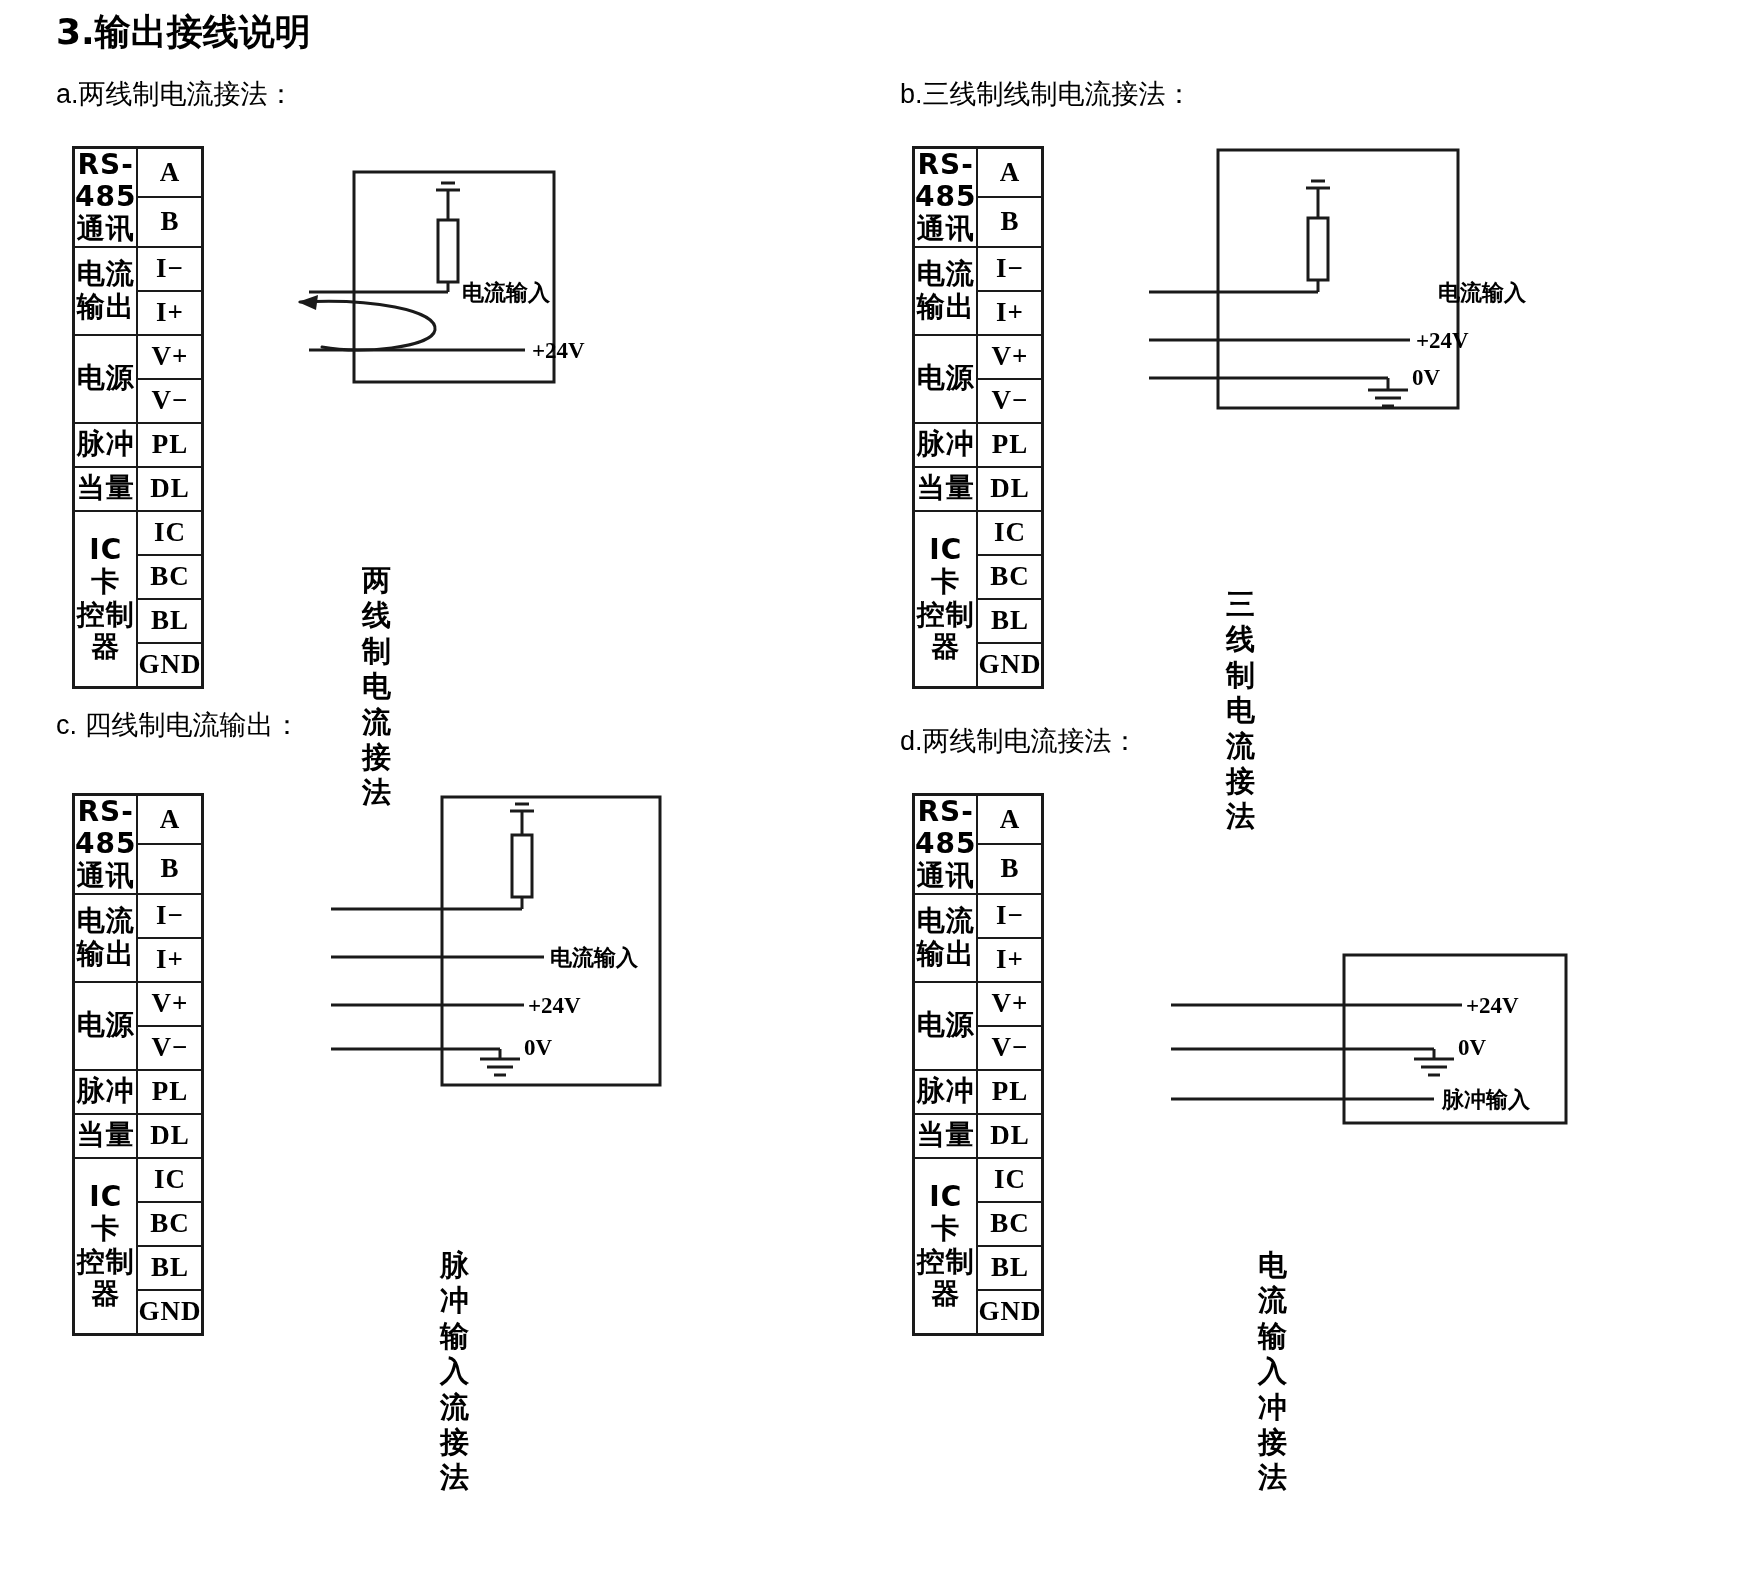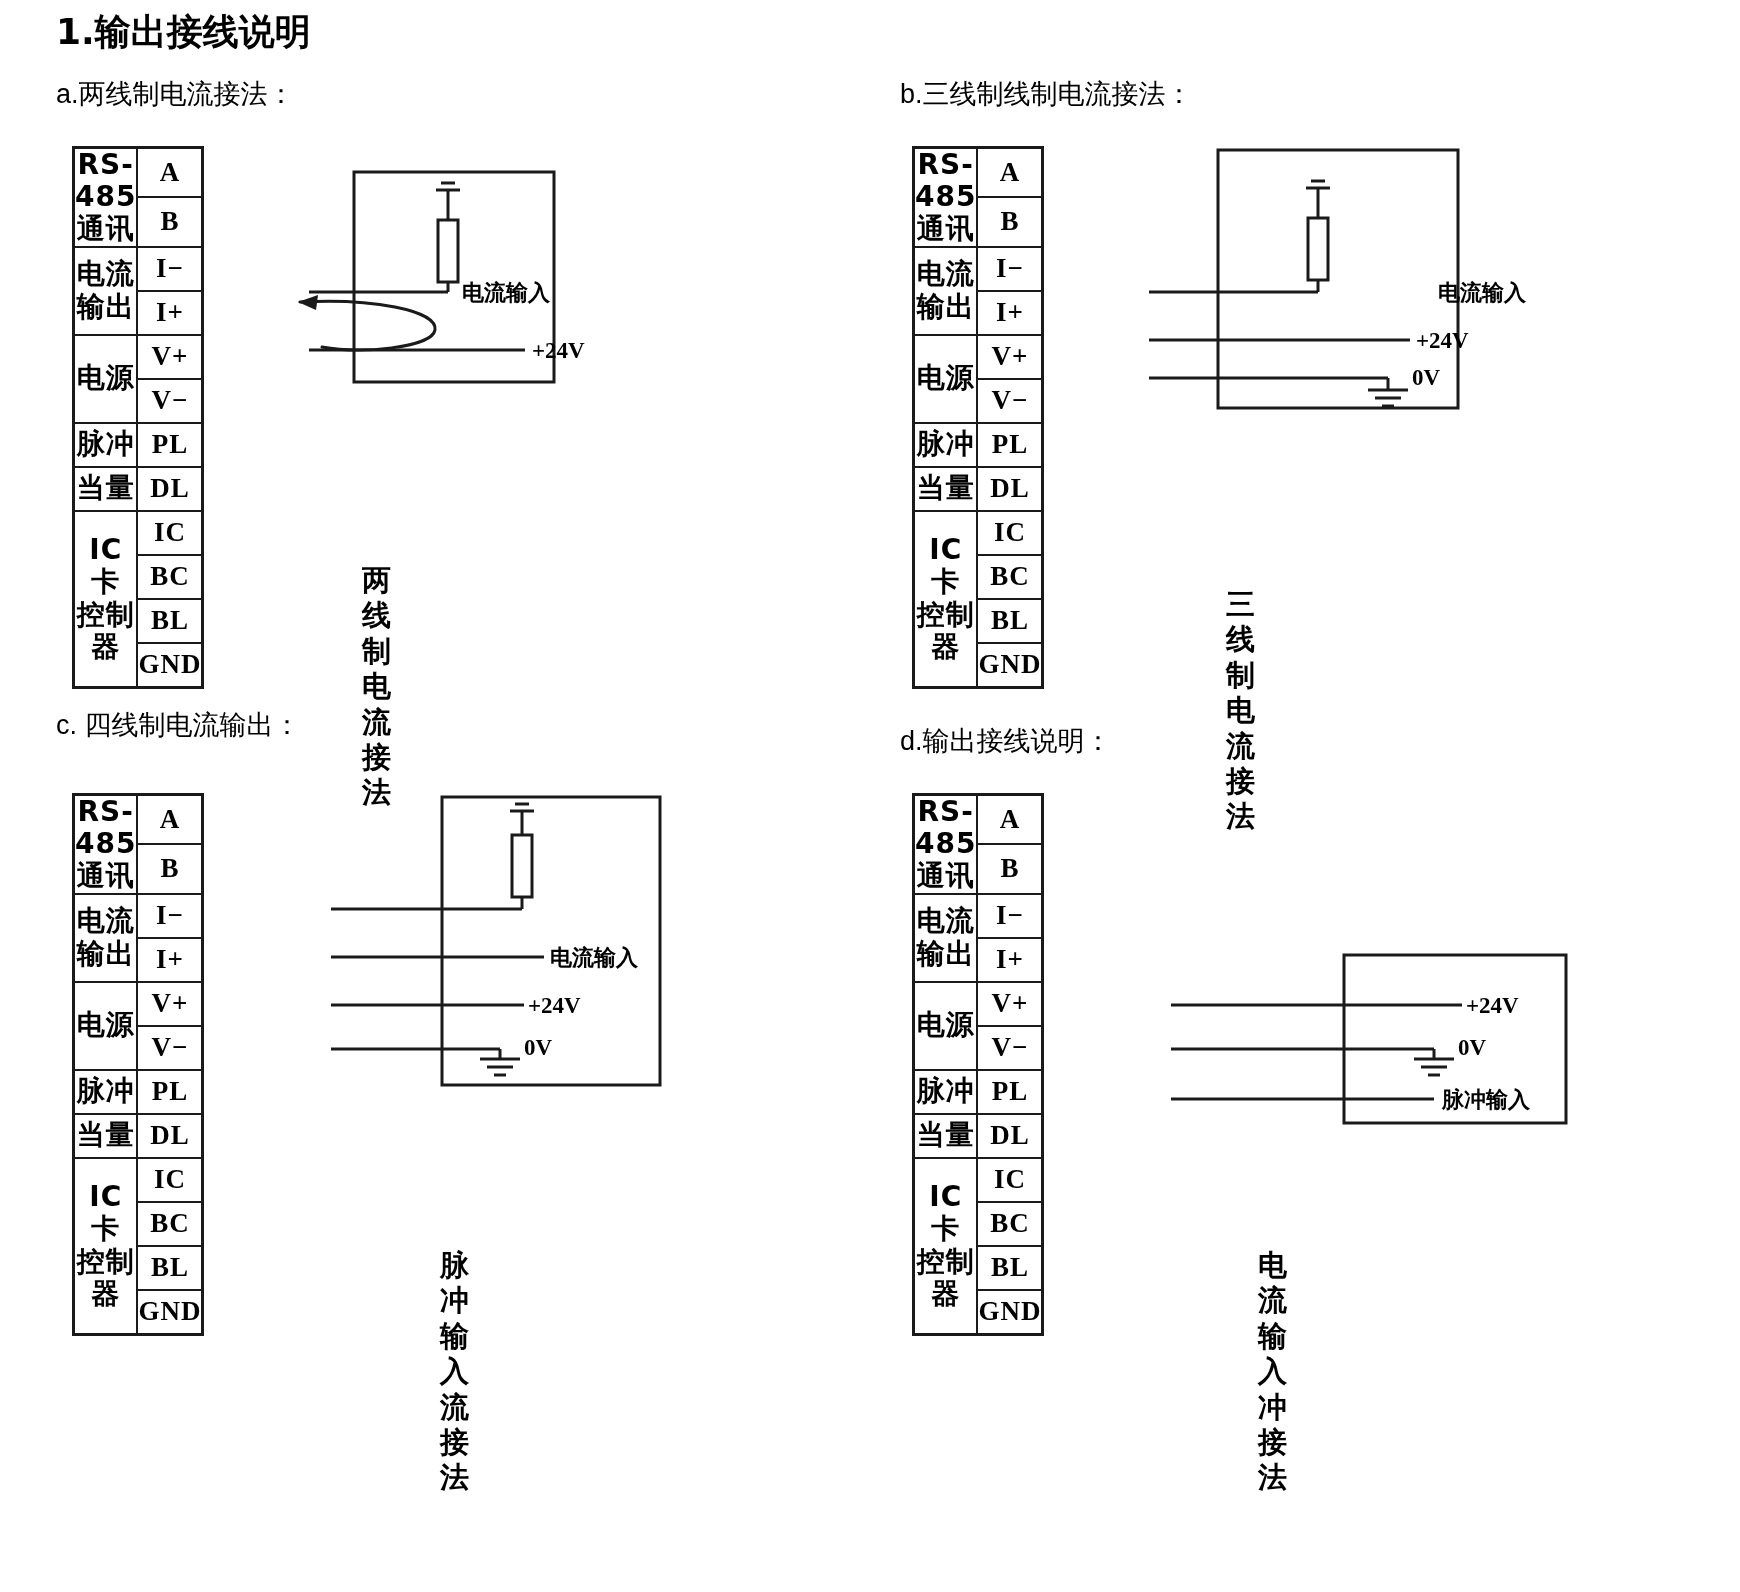--- a/index.html
+++ b/index.html
@@ -55,21 +55,21 @@
   .slbl-cjk{
     font-family:"DejaVu Sans","Liberation Sans",sans-serif;
     font-size:22px;font-weight:bold;
   }
 </style>
 </head>
 <body>
 
 <div class="page">
 
-  <div class="doc-title">1.输出接线说明</div>
+  <div class="doc-title">3.输出接线说明</div>
 
   <div class="panel" style="left:0;top:0;">
     <div class="panel-title" style="left:56px;top:76px;">a.两线制电流接法：</div>
 
     <table class="term-table" style="left:72px;top:146px;">
       <tbody>
           <tr>
         <td class="grp-cell" rowspan="2"><span class="cjk">RS-485<br>通讯</span></td>
         <td class="pin-cell">A</td>
       </tr>
@@ -305,21 +305,21 @@
         <text class="slbl" x="196" y="226">+24V</text>
         <text class="slbl" x="192" y="268">0V</text>
       </svg>
     </div>
 
     <div class="cap" style="left:440px;top:573px;">脉冲输入
 流接法</div>
   </div>
 
   <div class="panel" style="left:840px;top:675px;">
-    <div class="panel-title" style="left:60px;top:48px;">d.输出接线说明：</div>
+    <div class="panel-title" style="left:60px;top:48px;">d.两线制电流接法：</div>
 
     <table class="term-table" style="left:72px;top:118px;">
       <tbody>
           <tr>
         <td class="grp-cell" rowspan="2"><span class="cjk">RS-485<br>通讯</span></td>
         <td class="pin-cell">A</td>
       </tr>
       <tr>
             <td class="pin-cell">B</td>
           </tr>

